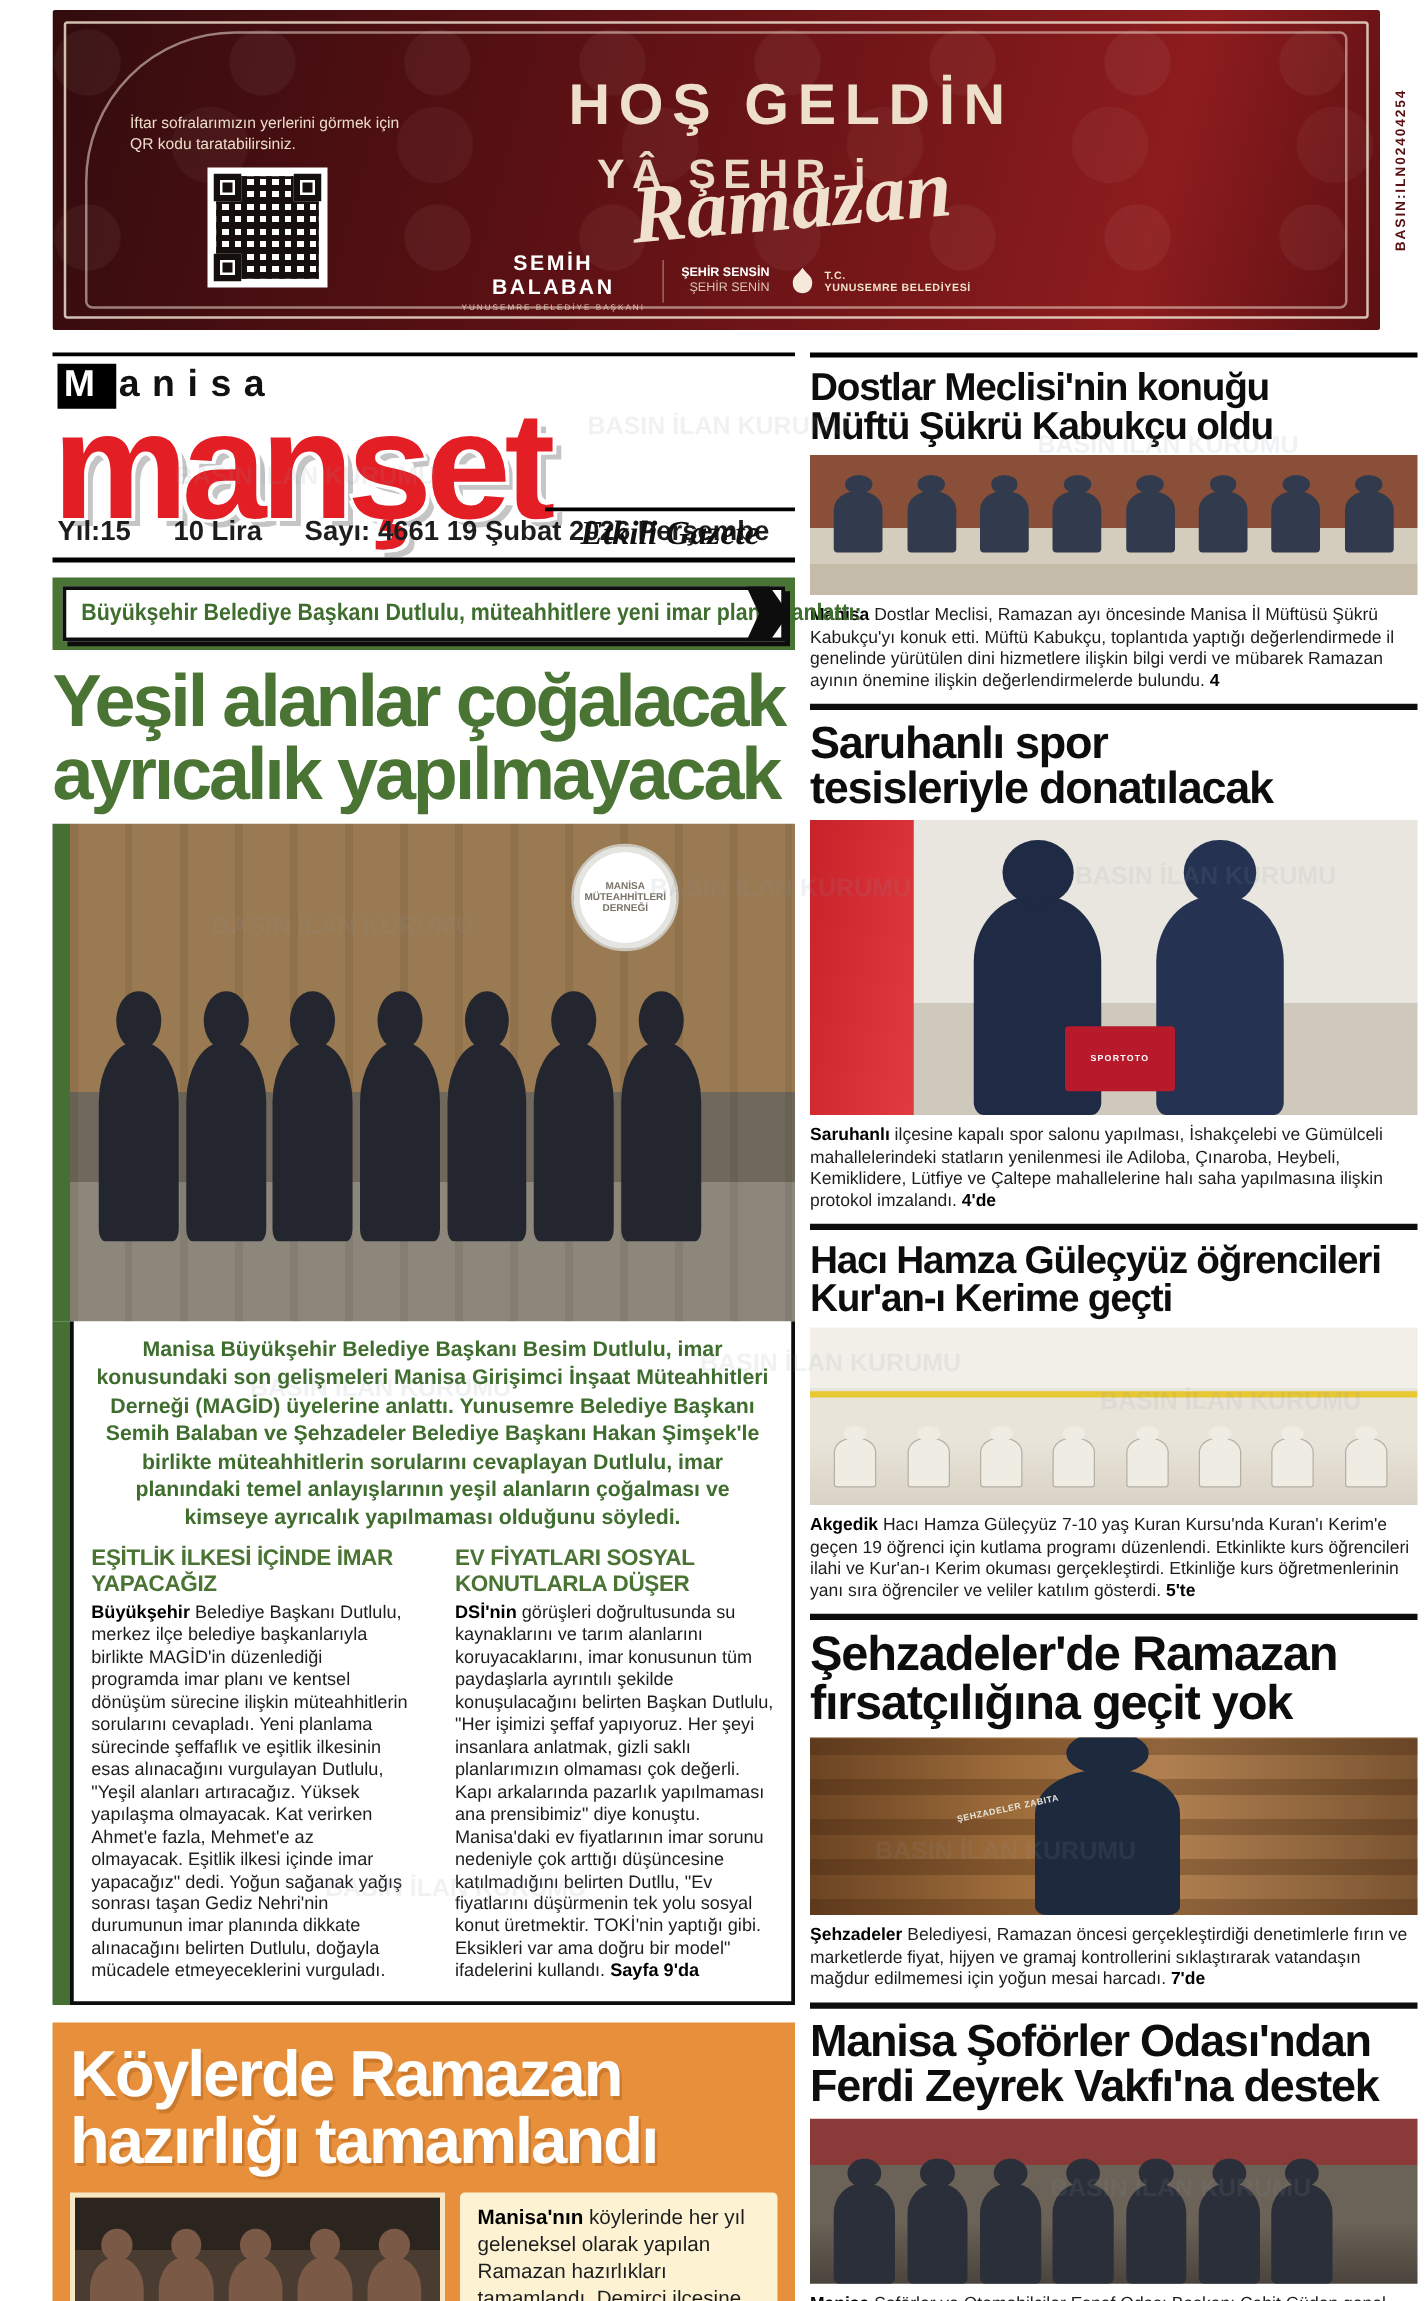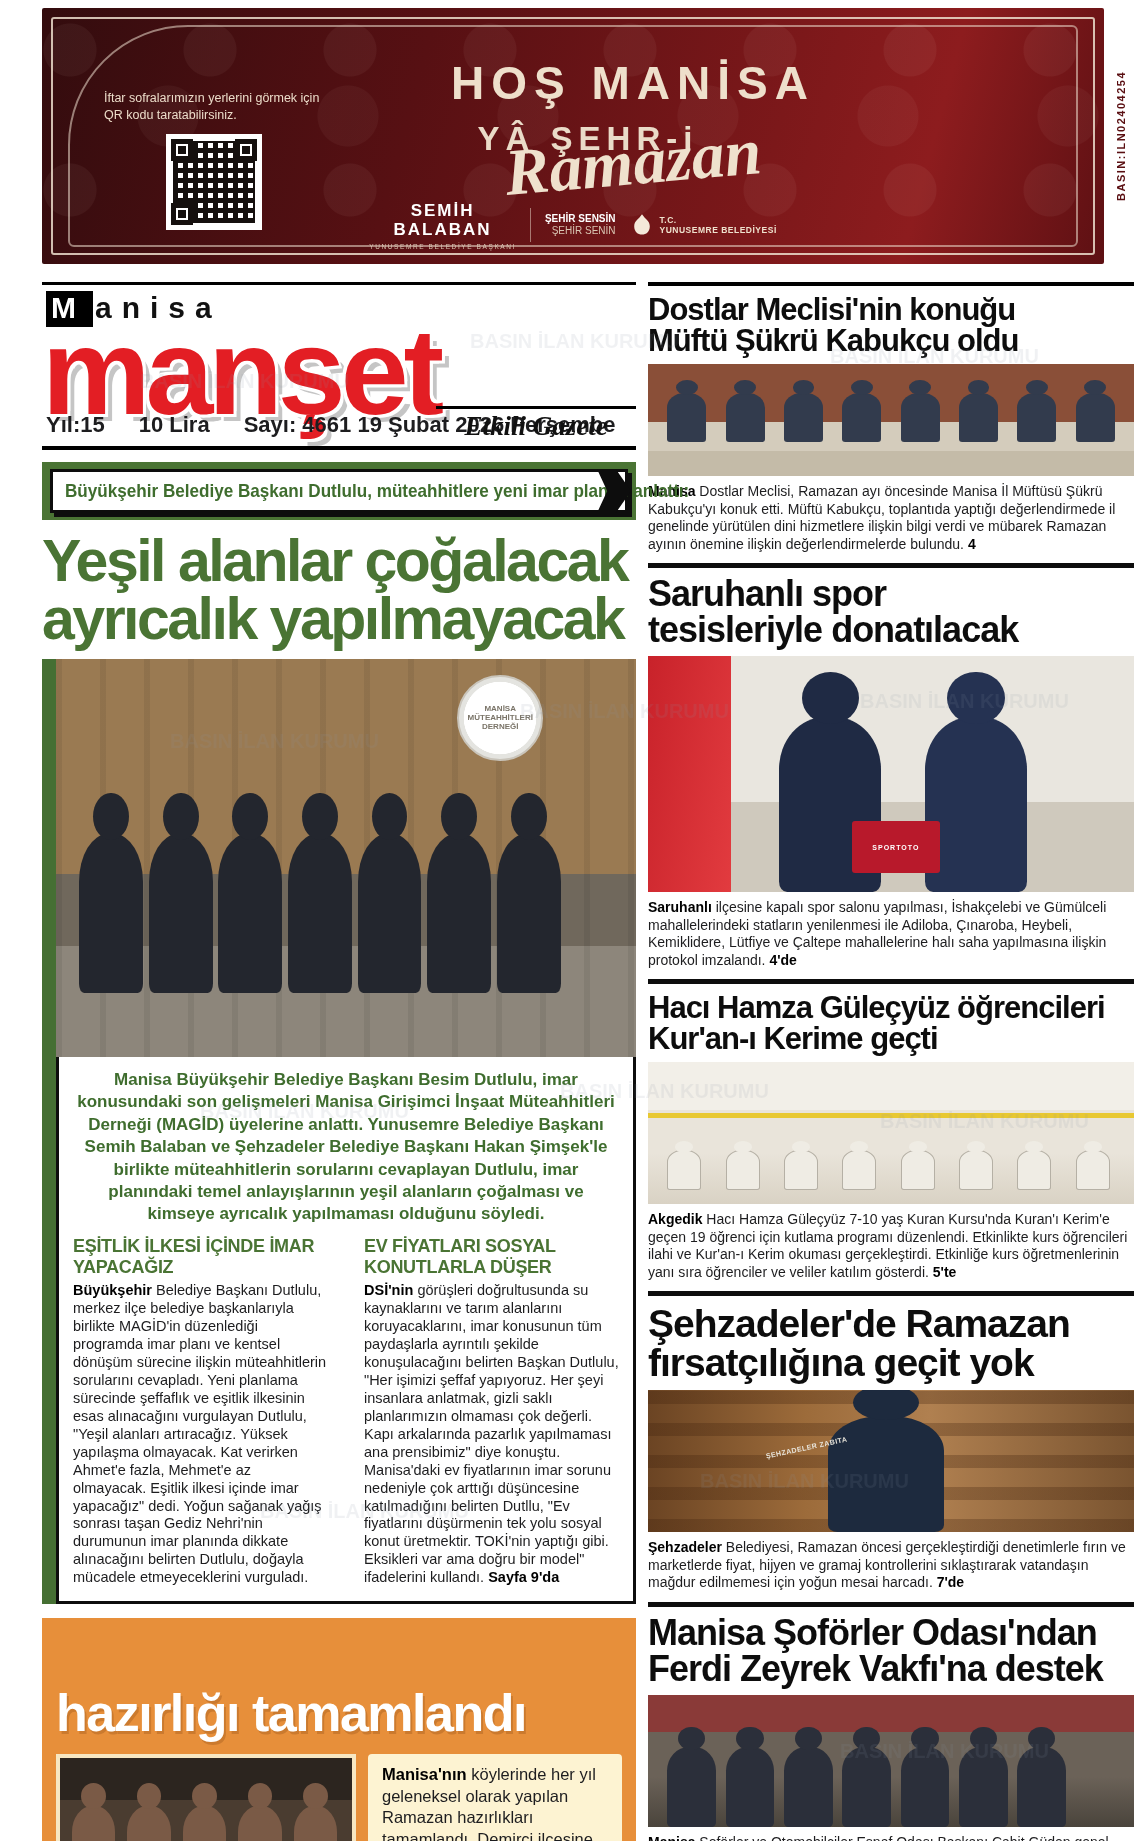--- a/index.html
+++ b/index.html
@@ -183,21 +183,21 @@
       <div class="banner-left">
         <p class="qr-note">İftar sofralarımızın yerlerini görmek için QR kodu taratabilirsiniz.</p>
         <div class="qr">
           <div class="qr-pattern"></div>
           <i class="qr-eye e1"></i>
           <i class="qr-eye e2"></i>
           <i class="qr-eye e3"></i>
         </div>
       </div>
       <div class="banner-center">
-        <div class="b-line1">HOŞ MANİSA</div>
+        <div class="b-line1">HOŞ GELDİN</div>
         <div class="b-line2">YÂ ŞEHR-i</div>
         <div class="b-script">Ramazan</div>
       </div>
       <div class="banner-bottom">
         <div>
           <div class="mayor-name">
             <span>SEMİH</span><br>
             <span>BALABAN</span>
           </div>
           <div class="mayor-title">YUNUSEMRE BELEDİYE BAŞKANI</div>
@@ -281,21 +281,21 @@
                 <span>görüşleri doğrultusunda su kaynaklarını ve tarım alanlarını koruyacaklarını, imar konusunun tüm paydaşlarla ayrıntılı şekilde konuşulacağını belirten Başkan Dutlulu, "Her işimizi şeffaf yapıyoruz. Her şeyi insanlara anlatmak, gizli saklı planlarımızın olmaması çok değerli. Kapı arkalarında pazarlık yapılmaması ana prensibimiz" diye konuştu. Manisa'daki ev fiyatlarının imar sorunu nedeniyle çok arttığı düşüncesine katılmadığını belirten Dutllu, "Ev fiyatlarını düşürmenin tek yolu sosyal konut üretmektir. TOKİ'nin yaptığı gibi. Eksikleri var ama doğru bir model" ifadelerini kullandı.</span>
                 <b>Sayfa 9'da</b>
               </p>
             </div>
           </div>
         </div>
       </div>
 
       <div class="orange">
         <h2 class="orange-head">
-          <br>
+          <span>Köylerde Ramazan</span><br>
           <span>hazırlığı tamamlandı</span>
         </h2>
         <div class="orange-row">
           <div class="photo ph-koy">
             <i class="fig"></i>
             <i class="fig"></i>
             <i class="fig"></i>
             <i class="fig"></i>
             <i class="fig"></i>
           </div>

